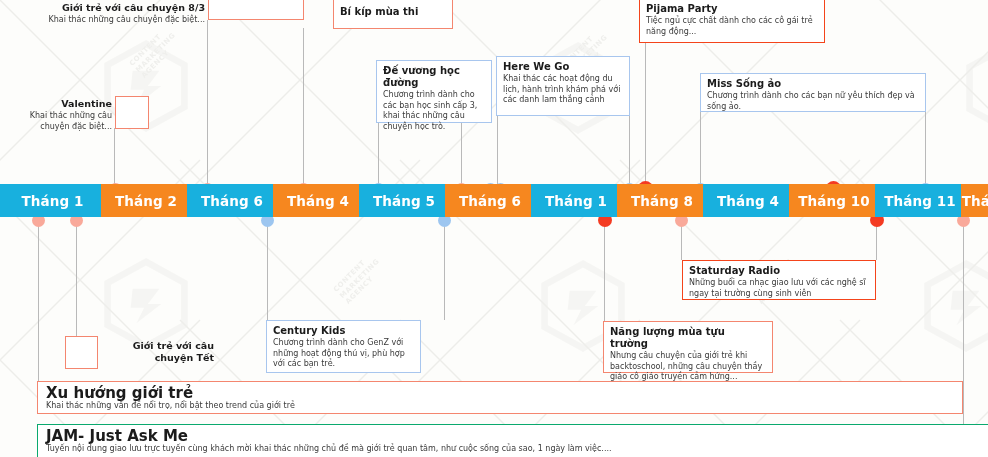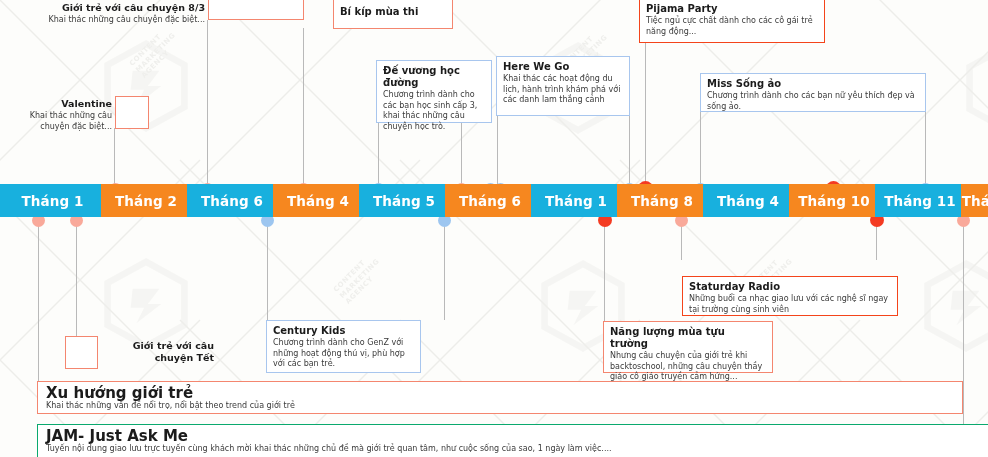--- a/index.html
+++ b/index.html
@@ -370,21 +370,21 @@
   <div class="labelbox" style="left:65px;top:336px;width:33px;height:33px;border:1.6px solid #f4866f;"></div>
   <div class="lbl left" style="left:104px;top:340px;width:110px;text-align:right;">
     <div class="ttl">Giới trẻ với câu chuyện Tết</div>
   </div>
 
   <div class="card" style="left:266px;top:320px;width:155px;height:53px;border:1.3px solid #a8c6ee;">
     <div class="ttl">Century Kids</div>
     <div class="dsc">Chương trình dành cho GenZ với những hoạt động thú vị, phù hợp với các bạn trẻ.</div>
   </div>
 
-  <div class="card" style="left:682px;top:260px;width:216px;height:40px;border:1.8px solid #f4441b;margin-top:16px;">
+  <div class="card" style="left:682px;top:260px;width:194px;height:40px;border:1.8px solid #f4441b;">
     <div class="ttl">Staturday Radio</div>
     <div class="dsc">Những buổi ca nhạc giao lưu với các nghệ sĩ ngay tại trường cùng sinh viên</div>
   </div>
 
   <div class="card" style="left:603px;top:321px;width:170px;height:52px;border:1.4px solid #f4866f;">
     <div class="ttl">Năng lượng mùa tựu trường</div>
     <div class="dsc">Nhưng câu chuyện của giới trẻ khi backtoschool, những câu chuyện thầy giáo cô giáo truyền cảm hứng...</div>
   </div>
 
   <div class="widebar" style="left:37px;top:381px;width:926px;height:33px;border:1.4px solid #f4866f;">

